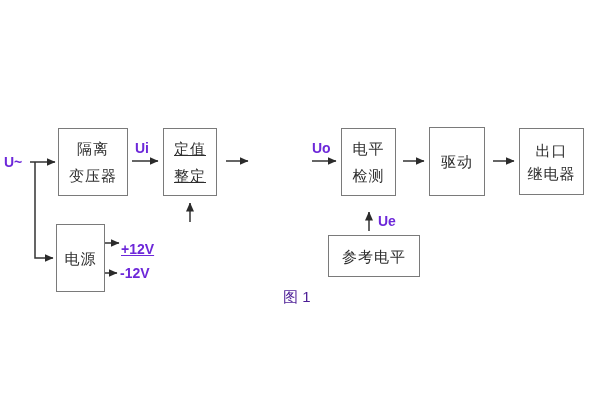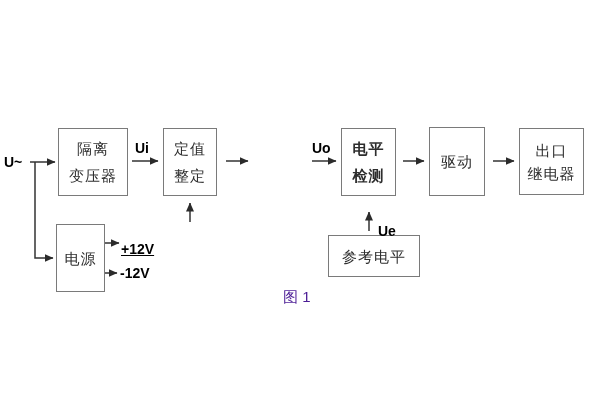--- a/index.html
+++ b/index.html
@@ -31,21 +31,21 @@
   .wires {
     position: absolute;
     left: 0; top: 0;
     width: 600px; height: 400px;
     pointer-events: none;
   }
   .lbl {
     position: absolute;
     font-size: 14px;
     font-weight: bold;
-    color: #000000;
+    color: #6d28d9;
     line-height: 1;
     white-space: nowrap;
   }
   .caption {
     position: absolute;
     font-size: 15px;
     color: #4c1d95;
     line-height: 1;
     white-space: nowrap;
   }
@@ -74,27 +74,27 @@
       <path d="M105,243 H119" marker-end="url(#ah)"></path>
       <path d="M105,273 H117" marker-end="url(#ah)"></path>
     </g>
   </svg>
 
   <div class="block" style="left:58px; top:128px; width:70px; height:68px;">
     <span class="bline">隔离</span>
     <span class="bline">变压器</span>
   </div>
 
-  <div class="block" style="left:163px; top:128px; width:54px; height:68px;">
+  <div class="block" style="left:163px; top:128px; width:54px; height:68px;text-decoration:underline;">
     <span class="bline">定值</span>
     <span class="bline">整定</span>
   </div>
 
 
-  <div class="block" style="left:341px; top:128px; width:55px; height:68px;font-weight:bold;">
+  <div class="block" style="left:341px; top:128px; width:55px; height:68px;">
     <span class="bline">电平</span>
     <span class="bline">检测</span>
   </div>
 
   <div class="block" style="left:429px; top:127px; width:56px; height:69px;">
     <span class="bline">驱动</span>
   </div>
 
   <div class="block" style="left:519px; top:128px; width:65px; height:67px;gap:8px;">
     <span class="bline">出口</span>
@@ -109,21 +109,21 @@
   <div class="block" style="left:328px; top:235px; width:92px; height:42px;justify-content:center;">
     <span class="bline">参考电平</span>
   </div>
 
   <span class="lbl" style="left:4px; top:155px;">U~</span>
 
   <span class="lbl" style="left:135px; top:141px;">Ui</span>
 
   <span class="lbl" style="left:312px; top:141px;">Uo</span>
 
-  <span class="lbl" style="left:378px; top:214px;margin-top:10px;">Ue</span>
+  <span class="lbl" style="left:378px; top:214px;">Ue</span>
 
   <span class="lbl" style="left:121px; top:242px;text-decoration:underline;">+12V</span>
 
   <span class="lbl" style="left:120px; top:266px;">-12V</span>
 
   <span class="caption" style="left:283px; top:289px;">图 1</span>
 
 </div>
 
 </body></html>

